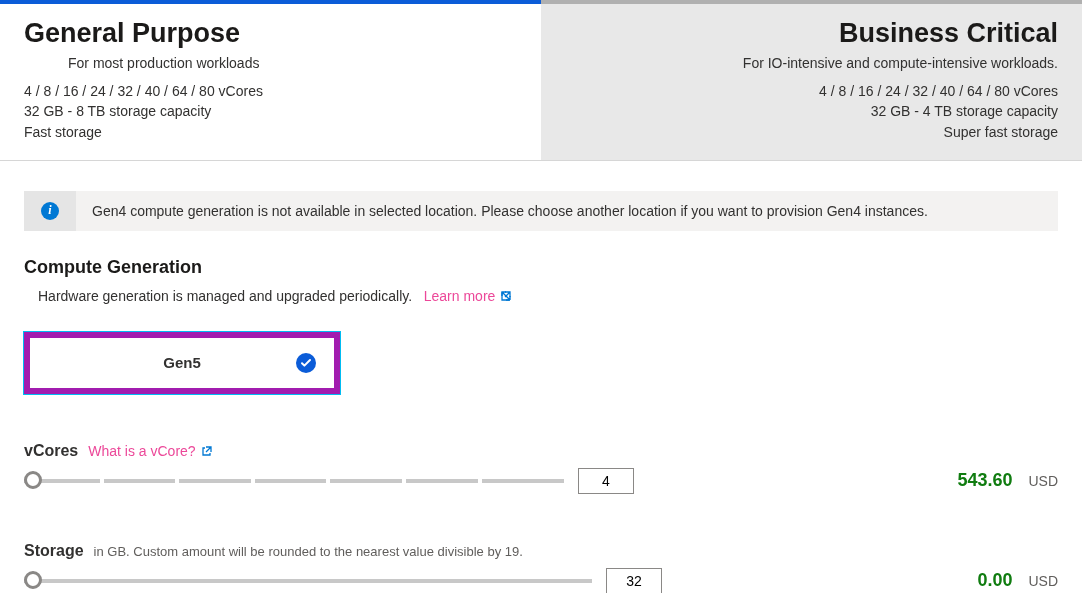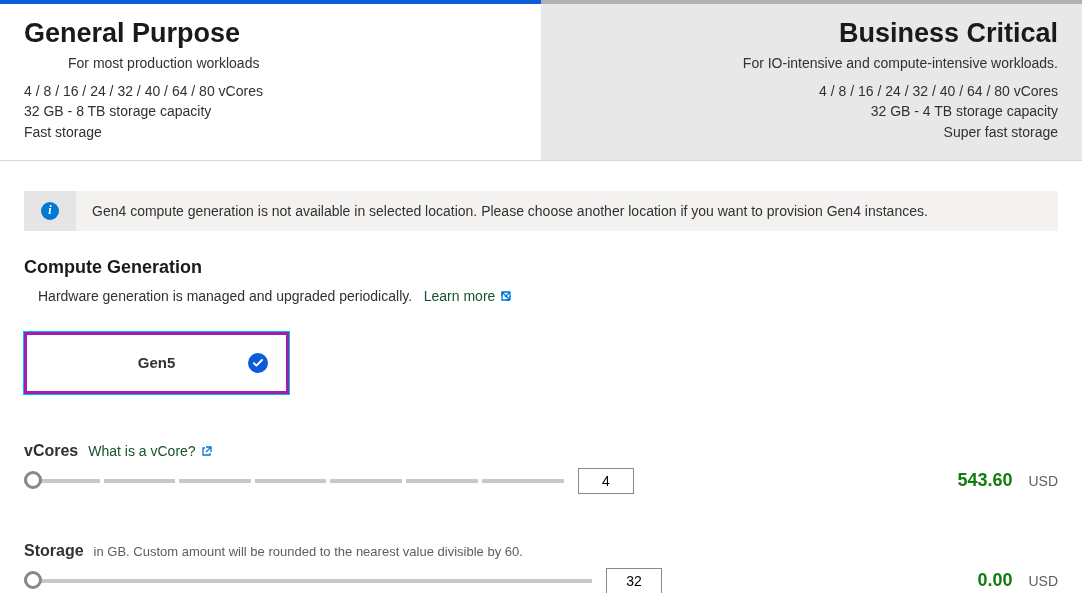--- a/index.html
+++ b/index.html
@@ -92,34 +92,34 @@
     margin-top: 26px;
     margin-bottom: 10px;
     color: #1b1a19;
   }
   .section-sub {
     font-size: 14px;
     color: #323130;
     margin-left: 14px;
   }
   .link {
-    color: #14532d;
+    color: #ec4899;
     cursor: pointer;
     font-size: 14px;
   }
   .external-icon {
     font-size: 11px;
     margin-left: 2px;
     vertical-align: middle;
   }
   .gen-card {
     margin-top: 28px;
-    width: 265px;
+    width: 316px;
     height: 62px;
-    border: 3px solid #a21caf;
+    border: 6px solid #a21caf;
     box-shadow: 0 0 0 1px #00bcf2;
     display: flex;
     align-items: center;
     justify-content: center;
     position: relative;
     cursor: pointer;
     background: #fff;
   }
   .gen-card .gen-label {
     font-size: 15px;
@@ -302,21 +302,21 @@
       <div class="price-wrap">
         <span class="price-val">543.60</span>
         <span class="price-cur">USD</span>
       </div>
     </div>
   </div>
 
   <div class="slider-section">
     <div class="slider-header">
       <span class="slider-title">Storage</span>
-      <span class="slider-note">in GB. Custom amount will be rounded to the nearest value divisible by 60.</span>
+      <span class="slider-note">in GB. Custom amount will be rounded to the nearest value divisible by 19.</span>
     </div>
     <div class="slider-row">
       <div class="slider-track-wrap" style="flex:0 0 568px">
         <div class="slider-track"></div>
         <div class="slider-thumb"></div>
       </div>
       <input class="value-input" value="32" style="">
       <div class="price-wrap">
         <span class="price-val">0.00</span>
         <span class="price-cur">USD</span>

